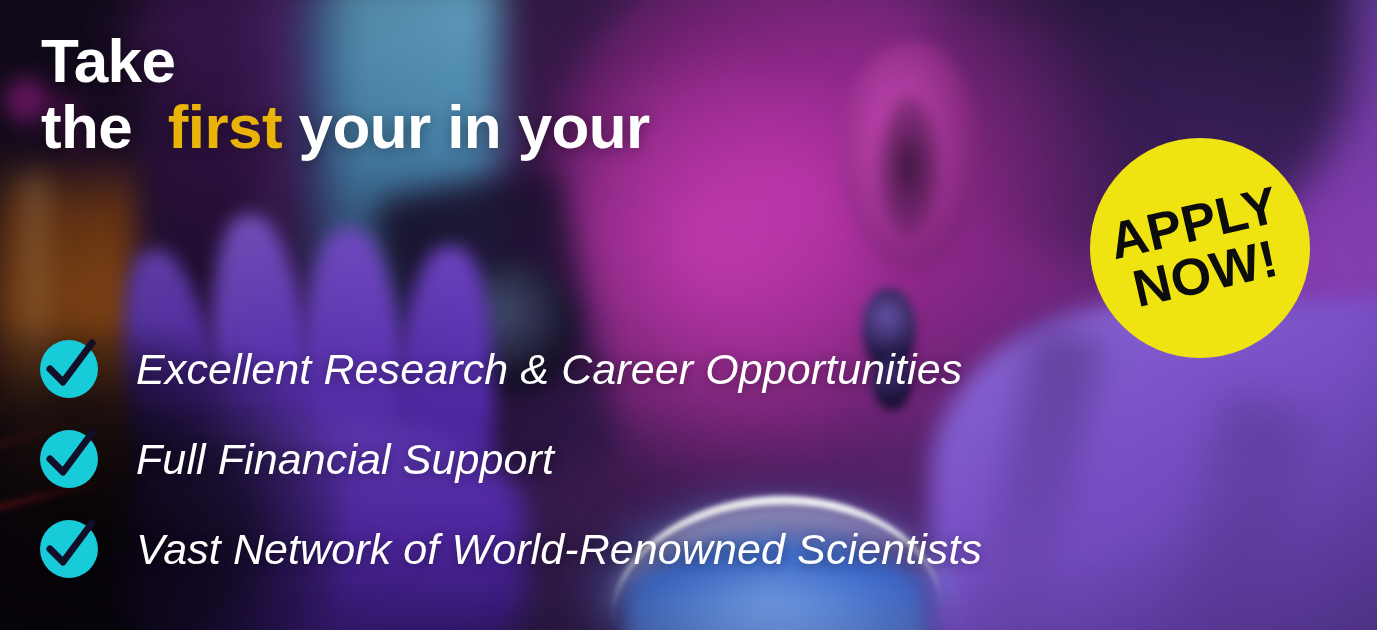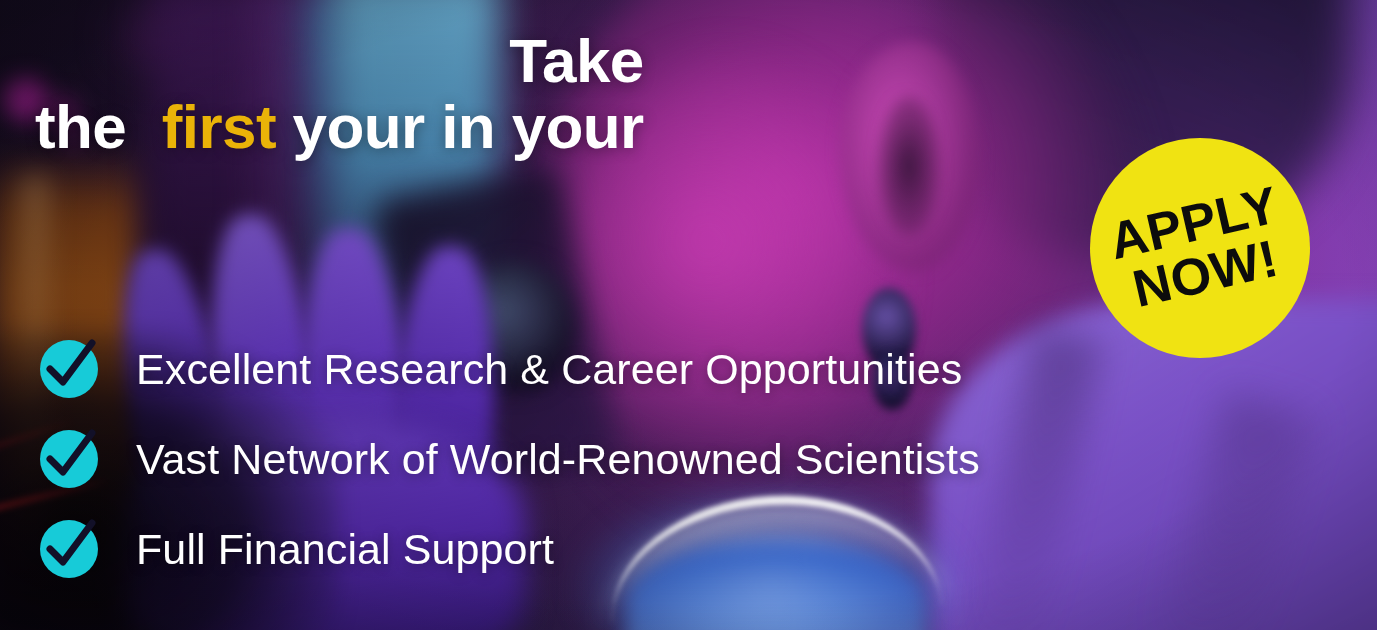--- a/index.html
+++ b/index.html
@@ -116,36 +116,36 @@
     background:linear-gradient(90deg,rgba(150,22,22,0.6),rgba(100,12,12,0));filter:blur(3px);transform:rotate(-18deg);}
   .vignette{position:absolute;inset:0;
     background:radial-gradient(ellipse 88% 92% at 52% 48%,rgba(0,0,0,0) 52%,rgba(0,0,0,0.40) 100%);}
   .scrim{position:absolute;inset:0;
     background:linear-gradient(95deg,rgba(8,4,16,0.42) 0%,rgba(8,4,16,0.16) 34%,rgba(8,4,16,0.02) 60%,rgba(8,4,16,0) 100%);}
 
   
   .content{position:absolute;inset:0;}
 
   .headline{
-    position:absolute;left:35px;top:28px;
+    position:absolute;left:41px;top:28px;
     font-size:62px;line-height:66px;
     font-weight:700;color:#ffffff;
     letter-spacing:-0.6px;
     text-shadow:0 2px 14px rgba(0,0,0,0.38);
     white-space:nowrap;
-    text-align:right;
   }
   .headline .accent{color:#eab308;margin-left:19px;}
   .hl-3{color:#14c4d4;}
 
   .bullets{position:absolute;left:40px;top:330px;}
   .bullet{
     display:flex;align-items:center;
     height:78px;
     margin-bottom:12px;
+    font-style:italic;
   }
   .check-icon{
     position:relative;
     width:58px;height:58px;flex:0 0 58px;
     border-radius:50%;
     background:#17cbd8;
     display:block;
   }
   .check-icon svg{position:absolute;left:-4px;top:-6px;width:70px;height:70px;overflow:visible;}
   .bullet-label{
@@ -235,30 +235,30 @@
         </span>
         <span class="bullet-label">Excellent Research &amp; Career Opportunities</span>
       </div>
 
       <div class="bullet">
         <span class="check-icon">
           <svg viewBox="0 0 70 70" aria-hidden="true">
             <path d="M14 35 L27 48 L56 9" fill="none" stroke="#121028" stroke-width="7" stroke-linecap="round" stroke-linejoin="round"></path>
           </svg>
         </span>
-        <span class="bullet-label">Vast Network of World-Renowned Scientists</span>
+        <span class="bullet-label">Full Financial Support</span>
       </div>
 
       <div class="bullet">
         <span class="check-icon">
           <svg viewBox="0 0 70 70" aria-hidden="true">
             <path d="M14 35 L27 48 L56 9" fill="none" stroke="#121028" stroke-width="7" stroke-linecap="round" stroke-linejoin="round"></path>
           </svg>
         </span>
-        <span class="bullet-label">Full Financial Support</span>
+        <span class="bullet-label">Vast Network of World-Renowned Scientists</span>
       </div>
 
     </div>
 
     <div class="apply-badge">
       <div class="apply-badge-text">
         <span>APPLY</span>
         <span>NOW!</span>
       </div>
     </div>

